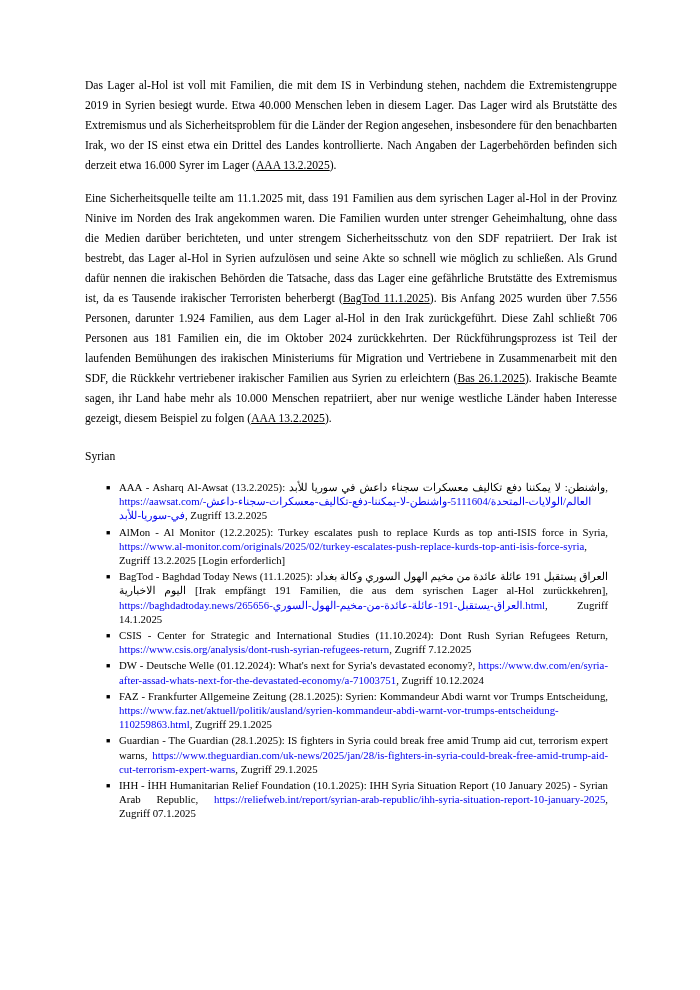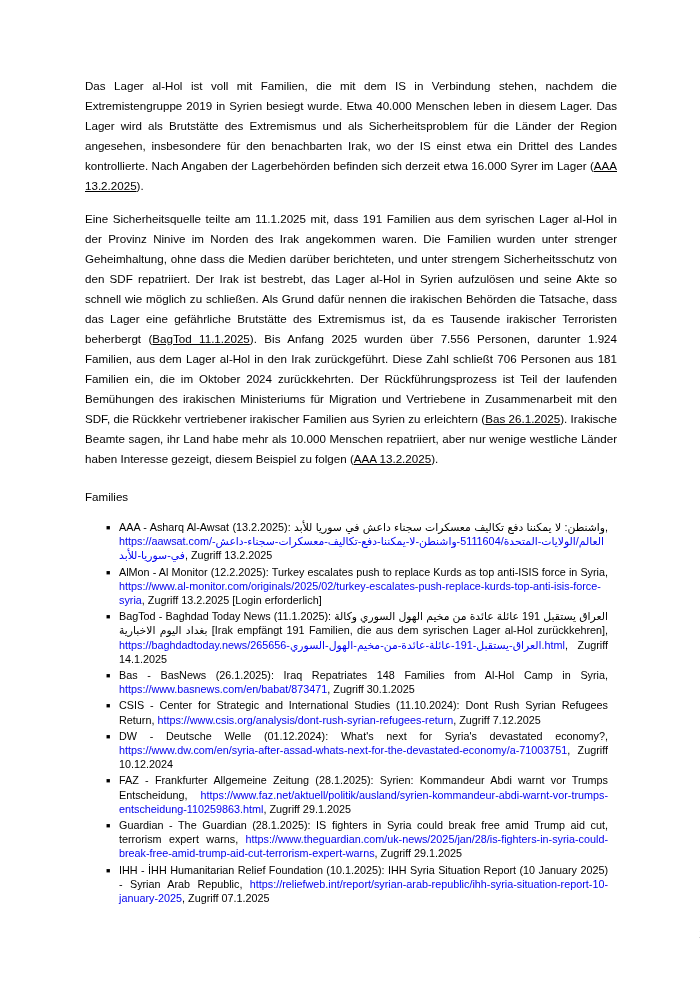--- a/index.html
+++ b/index.html
@@ -14,20 +14,21 @@
     background: var(--page-bg);
     font-family: "Liberation Sans", "DejaVu Sans", sans-serif;
     color: var(--text-color);
   }
   .page {
     position: relative;
     width: 700px; height: 990px;
     background: var(--page-bg);
     overflow: hidden;
     outline: 1px solid #e4e4e4;
+    font-family: Liberation Serif, serif;
   }
   .content {
     position: absolute;
     left: 85px; top: 76px;
     width: 532px;
   }
   .body-paragraph {
     font-size: 11.6px;
     line-height: 20px;
     text-align: justify;
@@ -81,26 +82,25 @@
 </style>
 </head>
 <body>
 
 <div class="page">
   <div class="content">
     <div id="paragraphs">
         <p class="body-paragraph"><span>Das Lager al-Hol ist voll mit Familien, die mit dem IS in Verbindung stehen, nachdem die Extremistengruppe 2019 in Syrien besiegt wurde. Etwa 40.000 Menschen leben in diesem Lager. Das Lager wird als Brutstätte des Extremismus und als Sicherheitsproblem für die Länder der Region angesehen, insbesondere für den benachbarten Irak, wo der IS einst etwa ein Drittel des Landes kontrollierte. Nach Angaben der Lagerbehörden befinden sich derzeit etwa 16.000 Syrer im Lager (</span><span class="source-ref">AAA 13.2.2025</span><span>).</span></p>
         <p class="body-paragraph"><span>Eine Sicherheitsquelle teilte am 11.1.2025 mit, dass 191 Familien aus dem syrischen Lager al-Hol in der Provinz Ninive im Norden des Irak angekommen waren. Die Familien wurden unter strenger Geheimhaltung, ohne dass die Medien darüber berichteten, und unter strengem Sicherheitsschutz von den SDF repatriiert. Der Irak ist bestrebt, das Lager al-Hol in Syrien aufzulösen und seine Akte so schnell wie möglich zu schließen. Als Grund dafür nennen die irakischen Behörden die Tatsache, dass das Lager eine gefährliche Brutstätte des Extremismus ist, da es Tausende irakischer Terroristen beherbergt (</span><span class="source-ref">BagTod 11.1.2025</span><span>). Bis Anfang 2025 wurden über 7.556 Personen, darunter 1.924 Familien, aus dem Lager al-Hol in den Irak zurückgeführt. Diese Zahl schließt 706 Personen aus 181 Familien ein, die im Oktober 2024 zurückkehrten. Der Rückführungsprozess ist Teil der laufenden Bemühungen des irakischen Ministeriums für Migration und Vertriebene in Zusammenarbeit mit den SDF, die Rückkehr vertriebener irakischer Familien aus Syrien zu erleichtern (</span><span class="source-ref">Bas 26.1.2025</span><span>). Irakische Beamte sagen, ihr Land habe mehr als 10.000 Menschen repatriiert, aber nur wenige westliche Länder haben Interesse gezeigt, diesem Beispiel zu folgen (</span><span class="source-ref">AAA 13.2.2025</span><span>).</span></p>
       </div>
-    <h2 class="sources-heading">Families</h2>
+    <h2 class="sources-heading">Syrian</h2>
     <ul id="sources-list" class="sources">
         <li class="source-item"><span class="bullet">■</span><span class="source-text"><span>AAA - Asharq Al-Awsat (13.2.2025): </span><span dir="rtl">واشنطن: لا يمكننا دفع تكاليف معسكرات سجناء داعش في سوريا للأبد</span><span>, </span><span class="link">https://aawsat.com/العالم/الولايات-المتحدة/5111604-واشنطن-لا-يمكننا-دفع-تكاليف-معسكرات-سجناء-داعش-في-سوريا-للأبد</span><span>, Zugriff 13.2.2025</span></span></li>
         <li class="source-item"><span class="bullet">■</span><span class="source-text"><span>AlMon - Al Monitor (12.2.2025): Turkey escalates push to replace Kurds as top anti-ISIS force in Syria, </span><span class="link">https://www.al-monitor.com/originals/2025/02/turkey-escalates-push-replace-kurds-top-anti-isis-force-syria</span><span>, Zugriff 13.2.2025 [Login erforderlich]</span></span></li>
         <li class="source-item"><span class="bullet">■</span><span class="source-text"><span>BagTod - Baghdad Today News (11.1.2025): </span><span dir="rtl">العراق يستقبل 191 عائلة عائدة من مخيم الهول السوري وكالة بغداد اليوم الاخبارية</span><span> [Irak empfängt 191 Familien, die aus dem syrischen Lager al-Hol zurückkehren], </span><span class="link">https://baghdadtoday.news/265656-العراق-يستقبل-191-عائلة-عائدة-من-مخيم-الهول-السوري.html</span><span>, Zugriff 14.1.2025</span></span></li>
-        <li class="source-item"><span class="bullet">■</span><span class="source-text"><span>Bas - BasNews (26.1.2025): Iraq Repatriates 148 Families from Al-Hol Camp in Syria, </span><span class="link">https://www.basnews.com/en/babat/873471</span><span>, Zugriff 30.1.2025</span></span></li>
         <li class="source-item"><span class="bullet">■</span><span class="source-text"><span>CSIS - Center for Strategic and International Studies (11.10.2024): Dont Rush Syrian Refugees Return, </span><span class="link">https://www.csis.org/analysis/dont-rush-syrian-refugees-return</span><span>, Zugriff 7.12.2025</span></span></li>
         <li class="source-item"><span class="bullet">■</span><span class="source-text"><span>DW - Deutsche Welle (01.12.2024): What's next for Syria's devastated economy?, </span><span class="link">https://www.dw.com/en/syria-after-assad-whats-next-for-the-devastated-economy/a-71003751</span><span>, Zugriff 10.12.2024</span></span></li>
         <li class="source-item"><span class="bullet">■</span><span class="source-text"><span>FAZ - Frankfurter Allgemeine Zeitung (28.1.2025): Syrien: Kommandeur Abdi warnt vor Trumps Entscheidung, </span><span class="link">https://www.faz.net/aktuell/politik/ausland/syrien-kommandeur-abdi-warnt-vor-trumps-entscheidung-110259863.html</span><span>, Zugriff 29.1.2025</span></span></li>
         <li class="source-item"><span class="bullet">■</span><span class="source-text"><span>Guardian - The Guardian (28.1.2025): IS fighters in Syria could break free amid Trump aid cut, terrorism expert warns, </span><span class="link">https://www.theguardian.com/uk-news/2025/jan/28/is-fighters-in-syria-could-break-free-amid-trump-aid-cut-terrorism-expert-warns</span><span>, Zugriff 29.1.2025</span></span></li>
         <li class="source-item"><span class="bullet">■</span><span class="source-text"><span>IHH - İHH Humanitarian Relief Foundation (10.1.2025): IHH Syria Situation Report (10 January 2025) - Syrian Arab Republic, </span><span class="link">https://reliefweb.int/report/syrian-arab-republic/ihh-syria-situation-report-10-january-2025</span><span>, Zugriff 07.1.2025</span></span></li>
       </ul>
   </div>
   <div class="page-number">235</div>
 </div>
 

